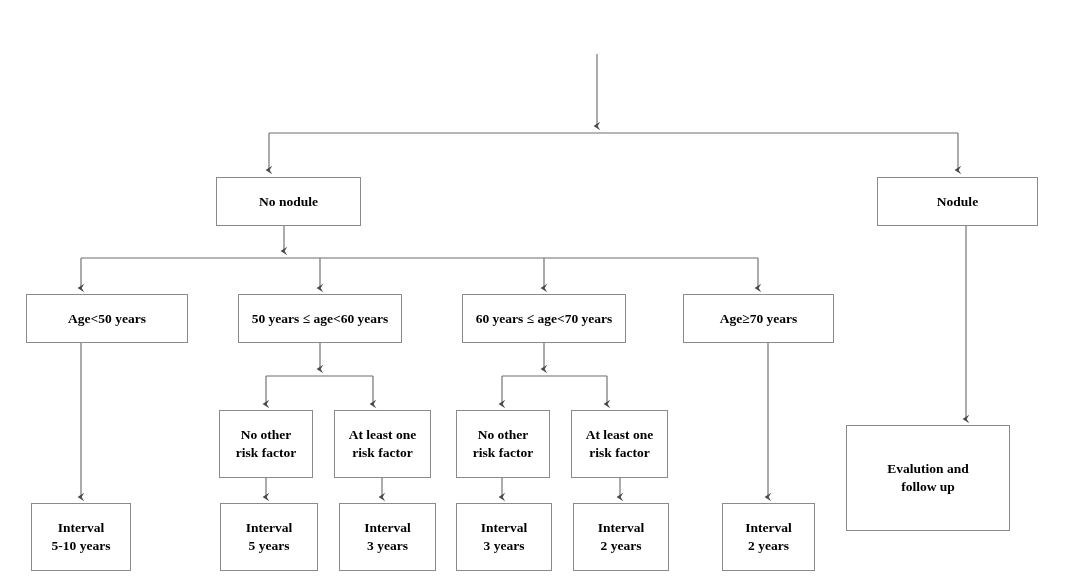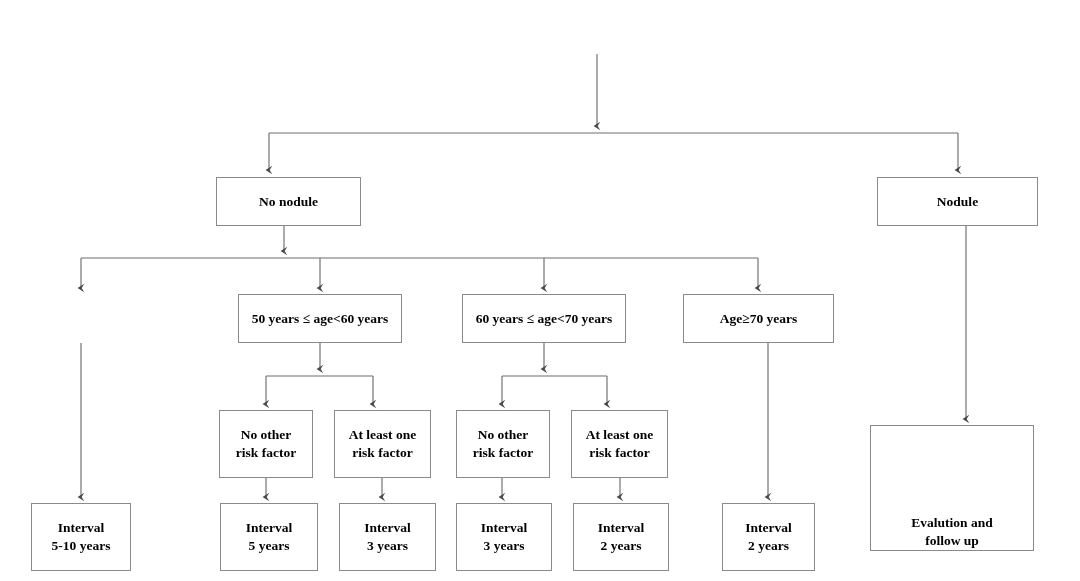--- a/index.html
+++ b/index.html
@@ -103,20 +103,23 @@
 
 
   <div class="node n-lvl2" style="left:216px; top:177px; width:145px; height:49px;">
     <span class="label">No nodule</span>
   </div>
 
   <div class="node n-lvl2" style="left:877px; top:177px; width:161px; height:49px;">
     <span class="label">Nodule</span>
   </div>
 
+  <div class="node n-lvl3" style="left:26px; top:294px; width:162px; height:49px;">
+    <span class="label">Age&lt;50 years</span>
+  </div>
 
   <div class="node n-lvl3" style="left:238px; top:294px; width:164px; height:49px;">
     <span class="label">50 years ≤ age&lt;60 years</span>
   </div>
 
   <div class="node n-lvl3" style="left:462px; top:294px; width:164px; height:49px;">
     <span class="label">60 years ≤ age&lt;70 years</span>
   </div>
 
   <div class="node n-lvl3" style="left:683px; top:294px; width:151px; height:49px;">
@@ -166,18 +169,18 @@
   <div class="node n-lvl5" style="left:573px; top:503px; width:96px; height:68px;">
     <span class="label">Interval
 2 years</span>
   </div>
 
   <div class="node n-lvl5" style="left:722px; top:503px; width:93px; height:68px;">
     <span class="label">Interval
 2 years</span>
   </div>
 
-  <div class="node n-eval" style="left:870px; top:425px; width:164px; height:126px;align-items:flex-end;">
+  <div class="node n-eval" style="left:846px; top:425px; width:164px; height:106px;">
     <span class="label">Evalution and
 follow up</span>
   </div>
 
 </div>
 
 </body></html>

